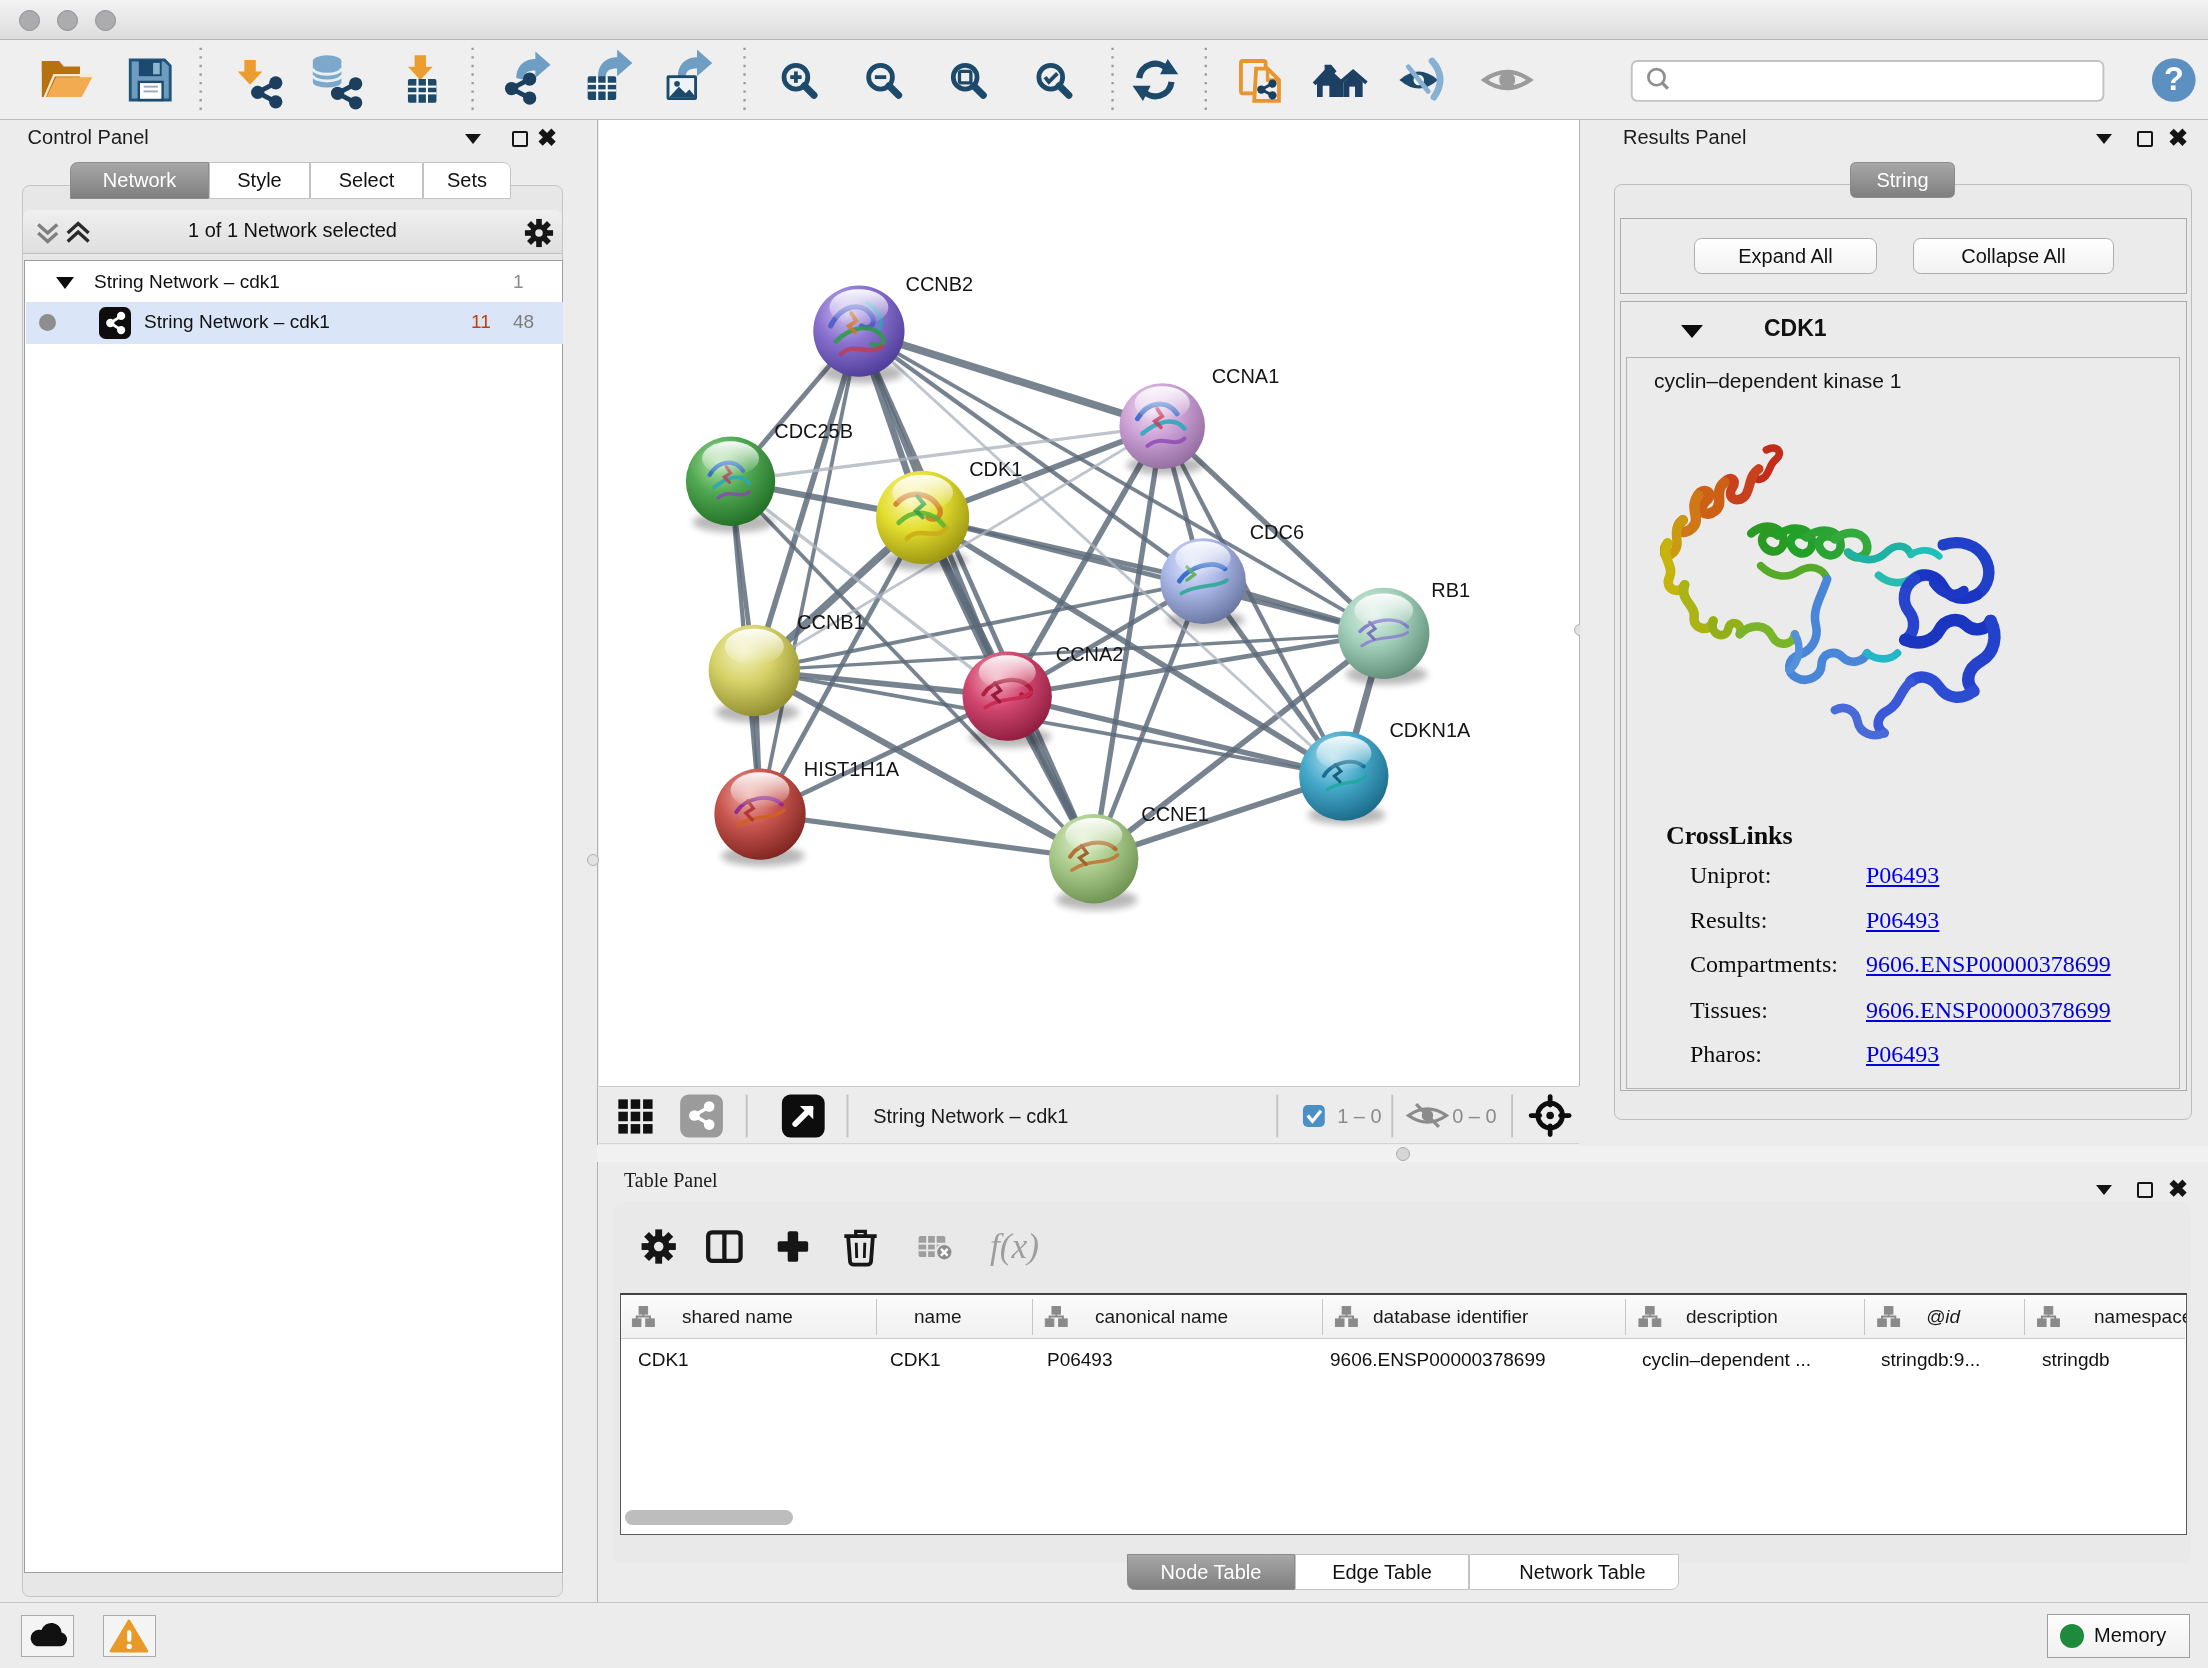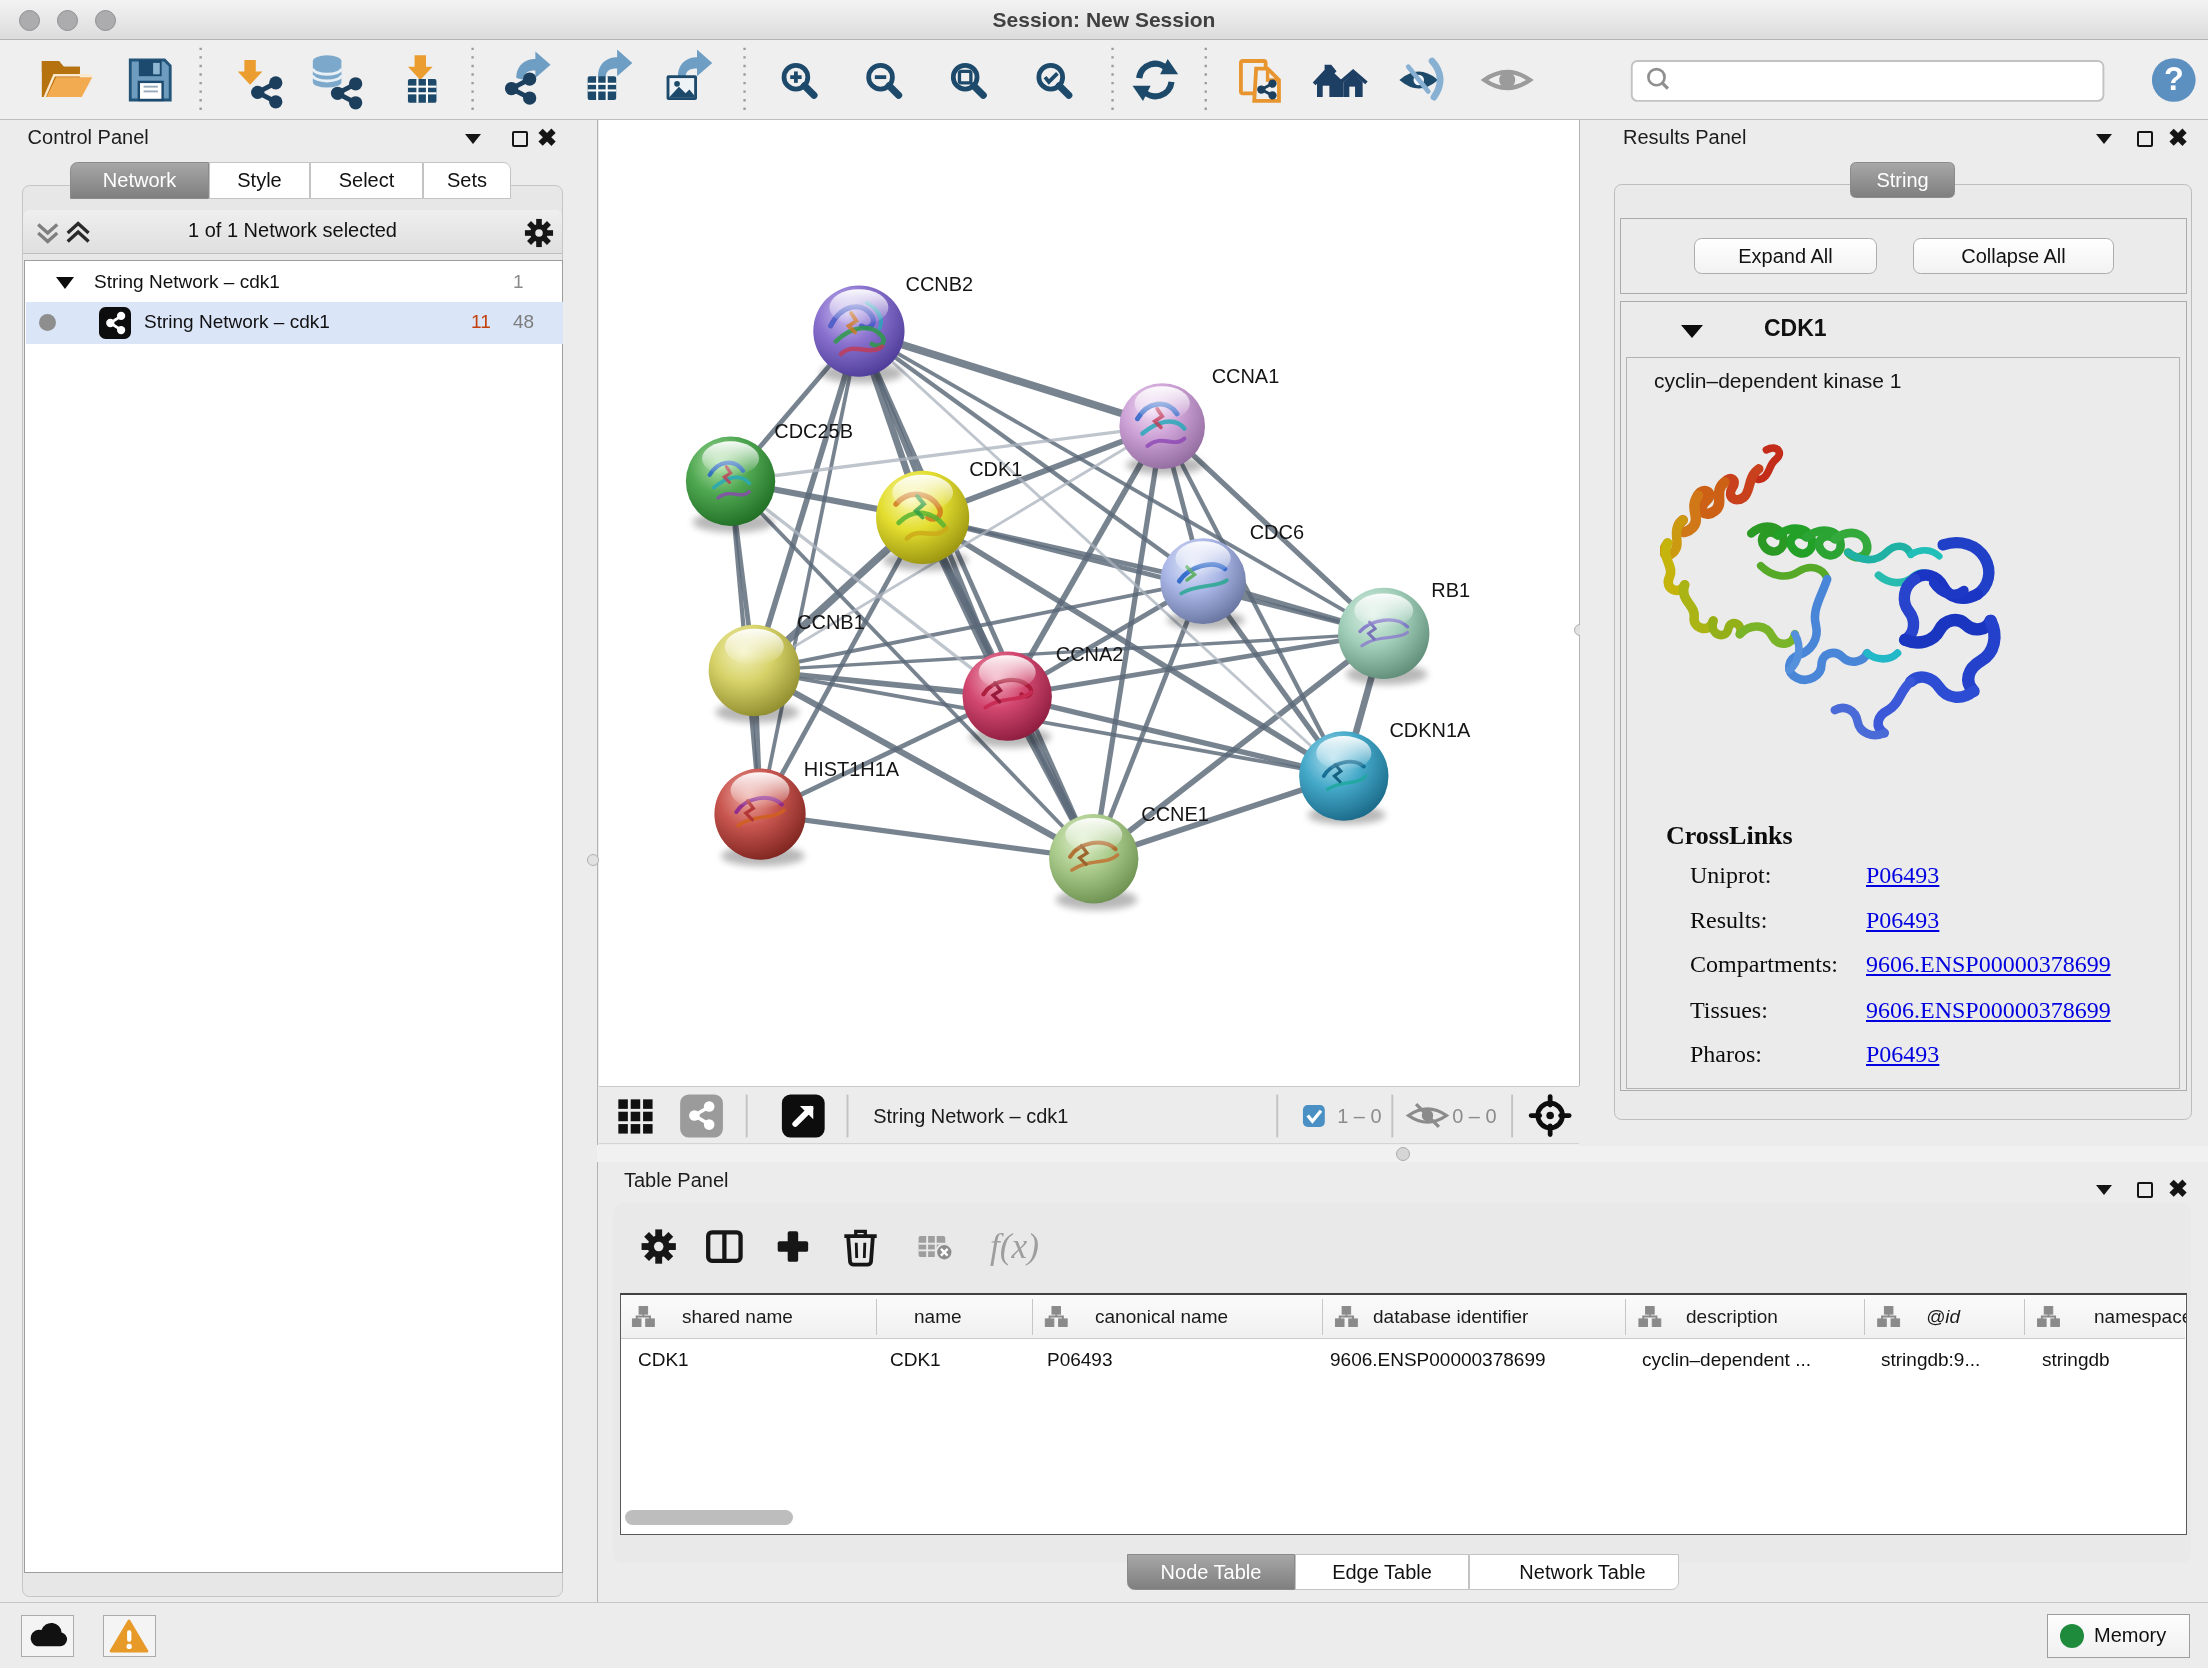--- a/index.html
+++ b/index.html
@@ -82,21 +82,20 @@
     background:#ececec; border-top:1px solid #c6c6c6; }
   .stbtn { position:absolute; background:#f4f4f4; border:1.4px solid #ababab; }
 </style>
 </head>
 <body>
 
 <div id="titlebar">
   <div class="tl" style="left:19px;"></div>
   <div class="tl" style="left:57px;"></div>
   <div class="tl" style="left:95px;"></div>
-  <div id="wintitle">Session: New Session</div>
 </div>
 
 <div id="toolbar">
 <svg width="2208" height="80" style="position:absolute;left:0;top:0;" viewBox="0 0 2322 84">
   <defs>
     <g id="shareglyph">
       <g stroke="#1d3f5e" stroke-width="5" fill="none">
         <line x1="-9" y1="0" x2="10" y2="-10"></line>
             <line x1="-9" y1="0" x2="10" y2="10"></line>
       </g>
@@ -706,21 +705,21 @@
 <div class="serif abs" style="left:1690px;top:907px;font-size:24px;color:#0c0c0c;">Results:</div>
 <div class="serif abs xlink" style="left:1866px;top:907px;font-size:24px;">P06493</div>
 <div class="serif abs" style="left:1690px;top:951px;font-size:24px;color:#0c0c0c;">Compartments:</div>
 <div class="serif abs xlink" style="left:1866px;top:951px;font-size:24px;">9606.ENSP00000378699</div>
 <div class="serif abs" style="left:1690px;top:997px;font-size:24px;color:#0c0c0c;">Tissues:</div>
 <div class="serif abs xlink" style="left:1866px;top:997px;font-size:24px;">9606.ENSP00000378699</div>
 <div class="serif abs" style="left:1690px;top:1041px;font-size:24px;color:#0c0c0c;">Pharos:</div>
 <div class="serif abs xlink" style="left:1866px;top:1041px;font-size:24px;">P06493</div>
 
 <div id="tpanel"></div>
-<div class="ptitle" style="left:624px; top:1169px;">Table Panel</div>
+<div class="ptitle" style="left:624px; top:1169px;font-family:Liberation Serif, serif;">Table Panel</div>
 <div class="pnlbtn tri" style="left:2096px; top:1185px;"></div>
 <div class="pnlbtn sqbtn" style="left:2137px; top:1182px;"></div>
 <div class="pnlbtn xbtn" style="left:2168px; top:1181px;">✖</div>
 <div id="tp-box"></div>
 
 <svg width="476" height="67" style="position:absolute;left:613px;top:1214px;" viewBox="0 0 500 70">
 
   <g transform="translate(48,34)" fill="#161616">
     <circle r="11.5"></circle>
     <g>

